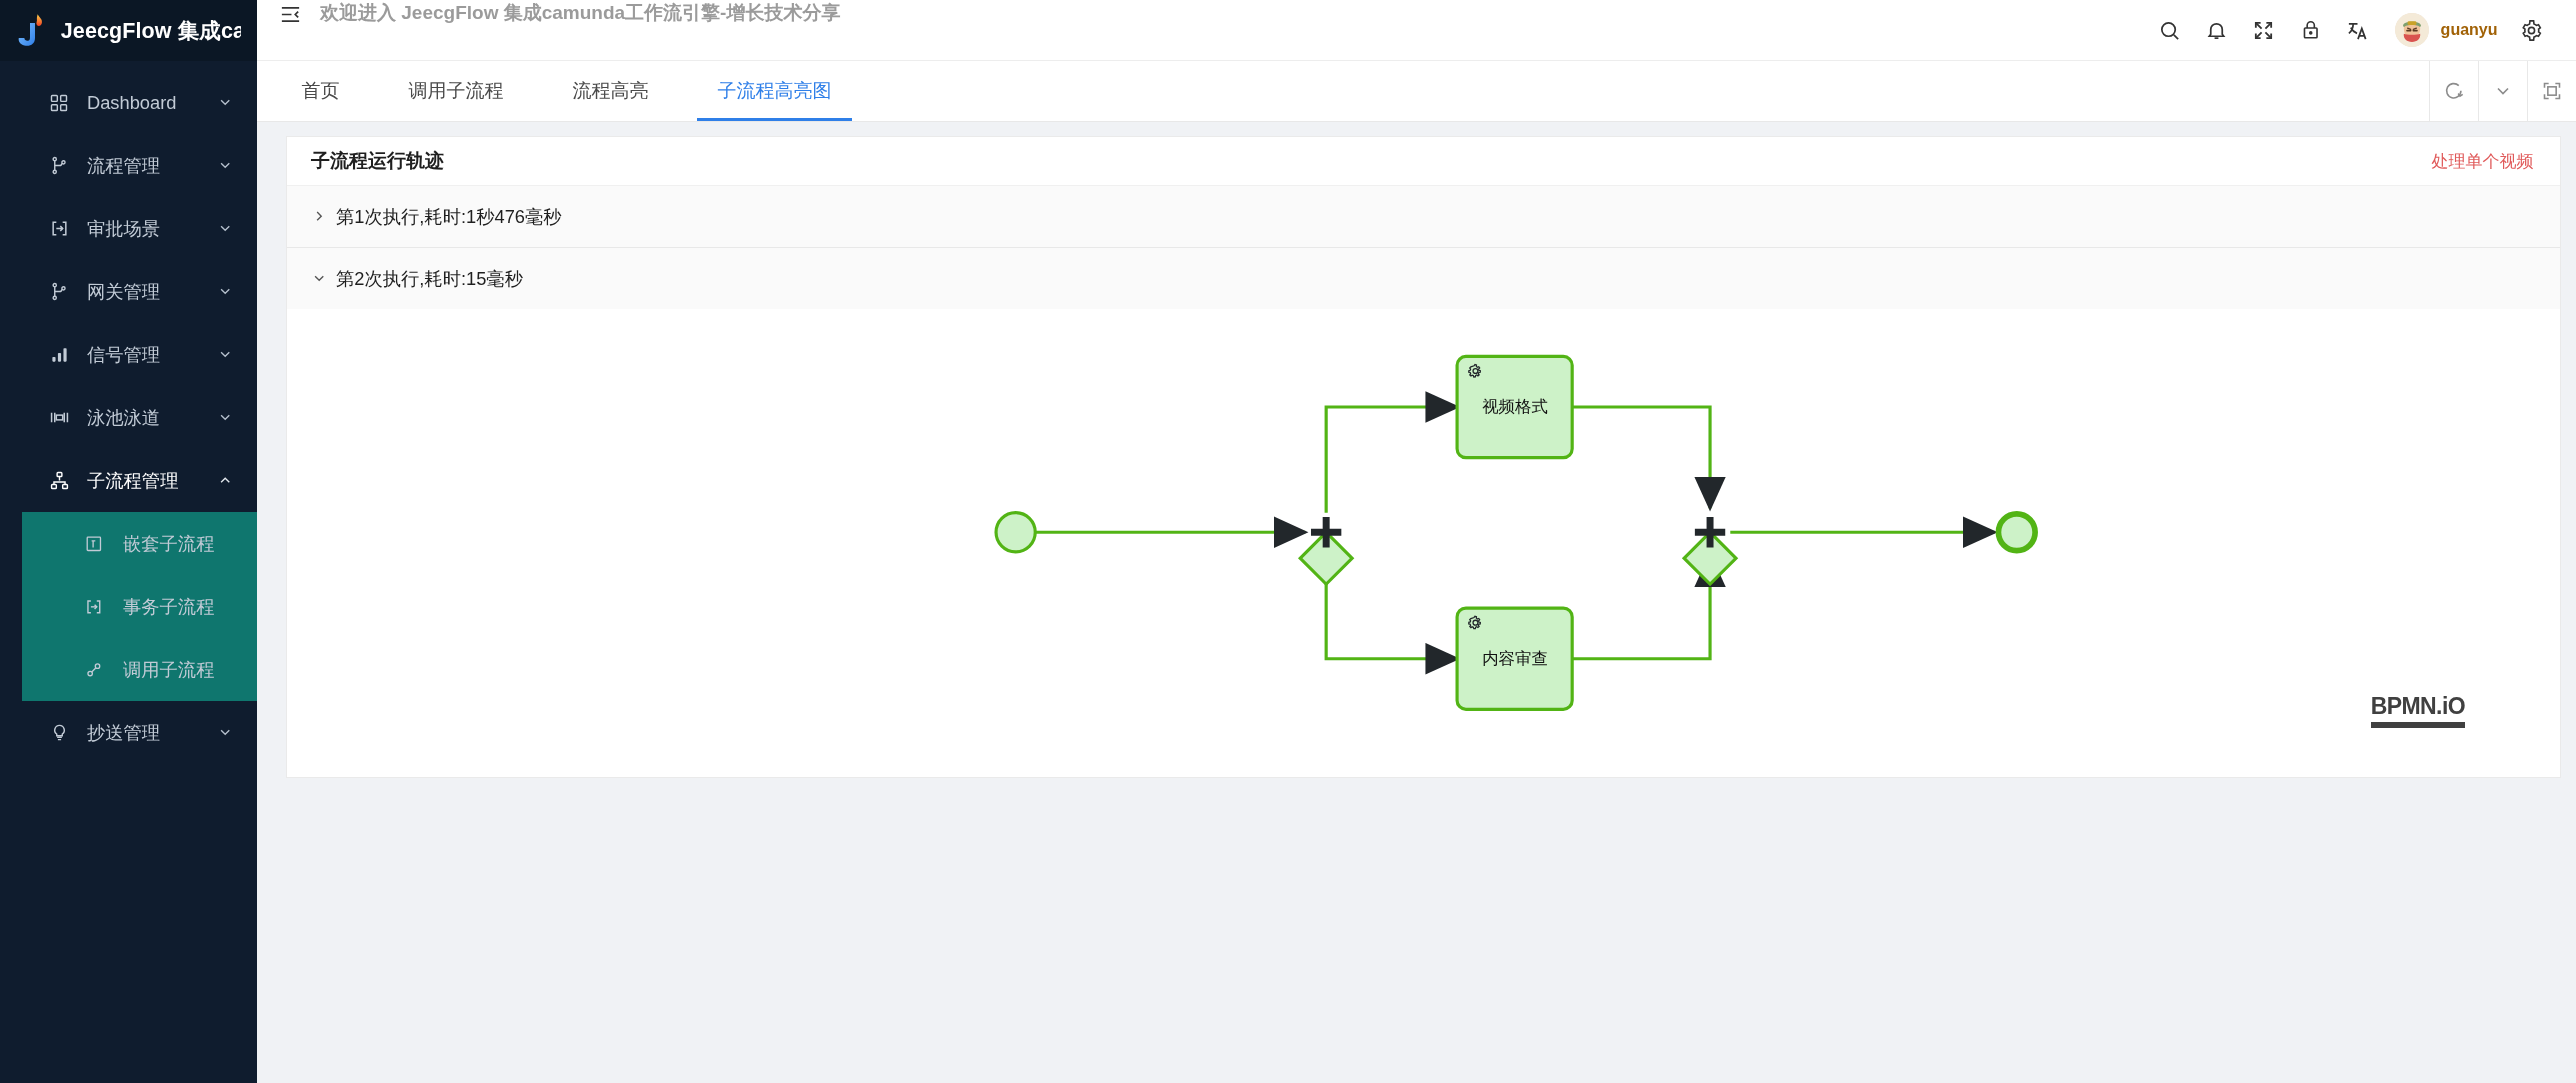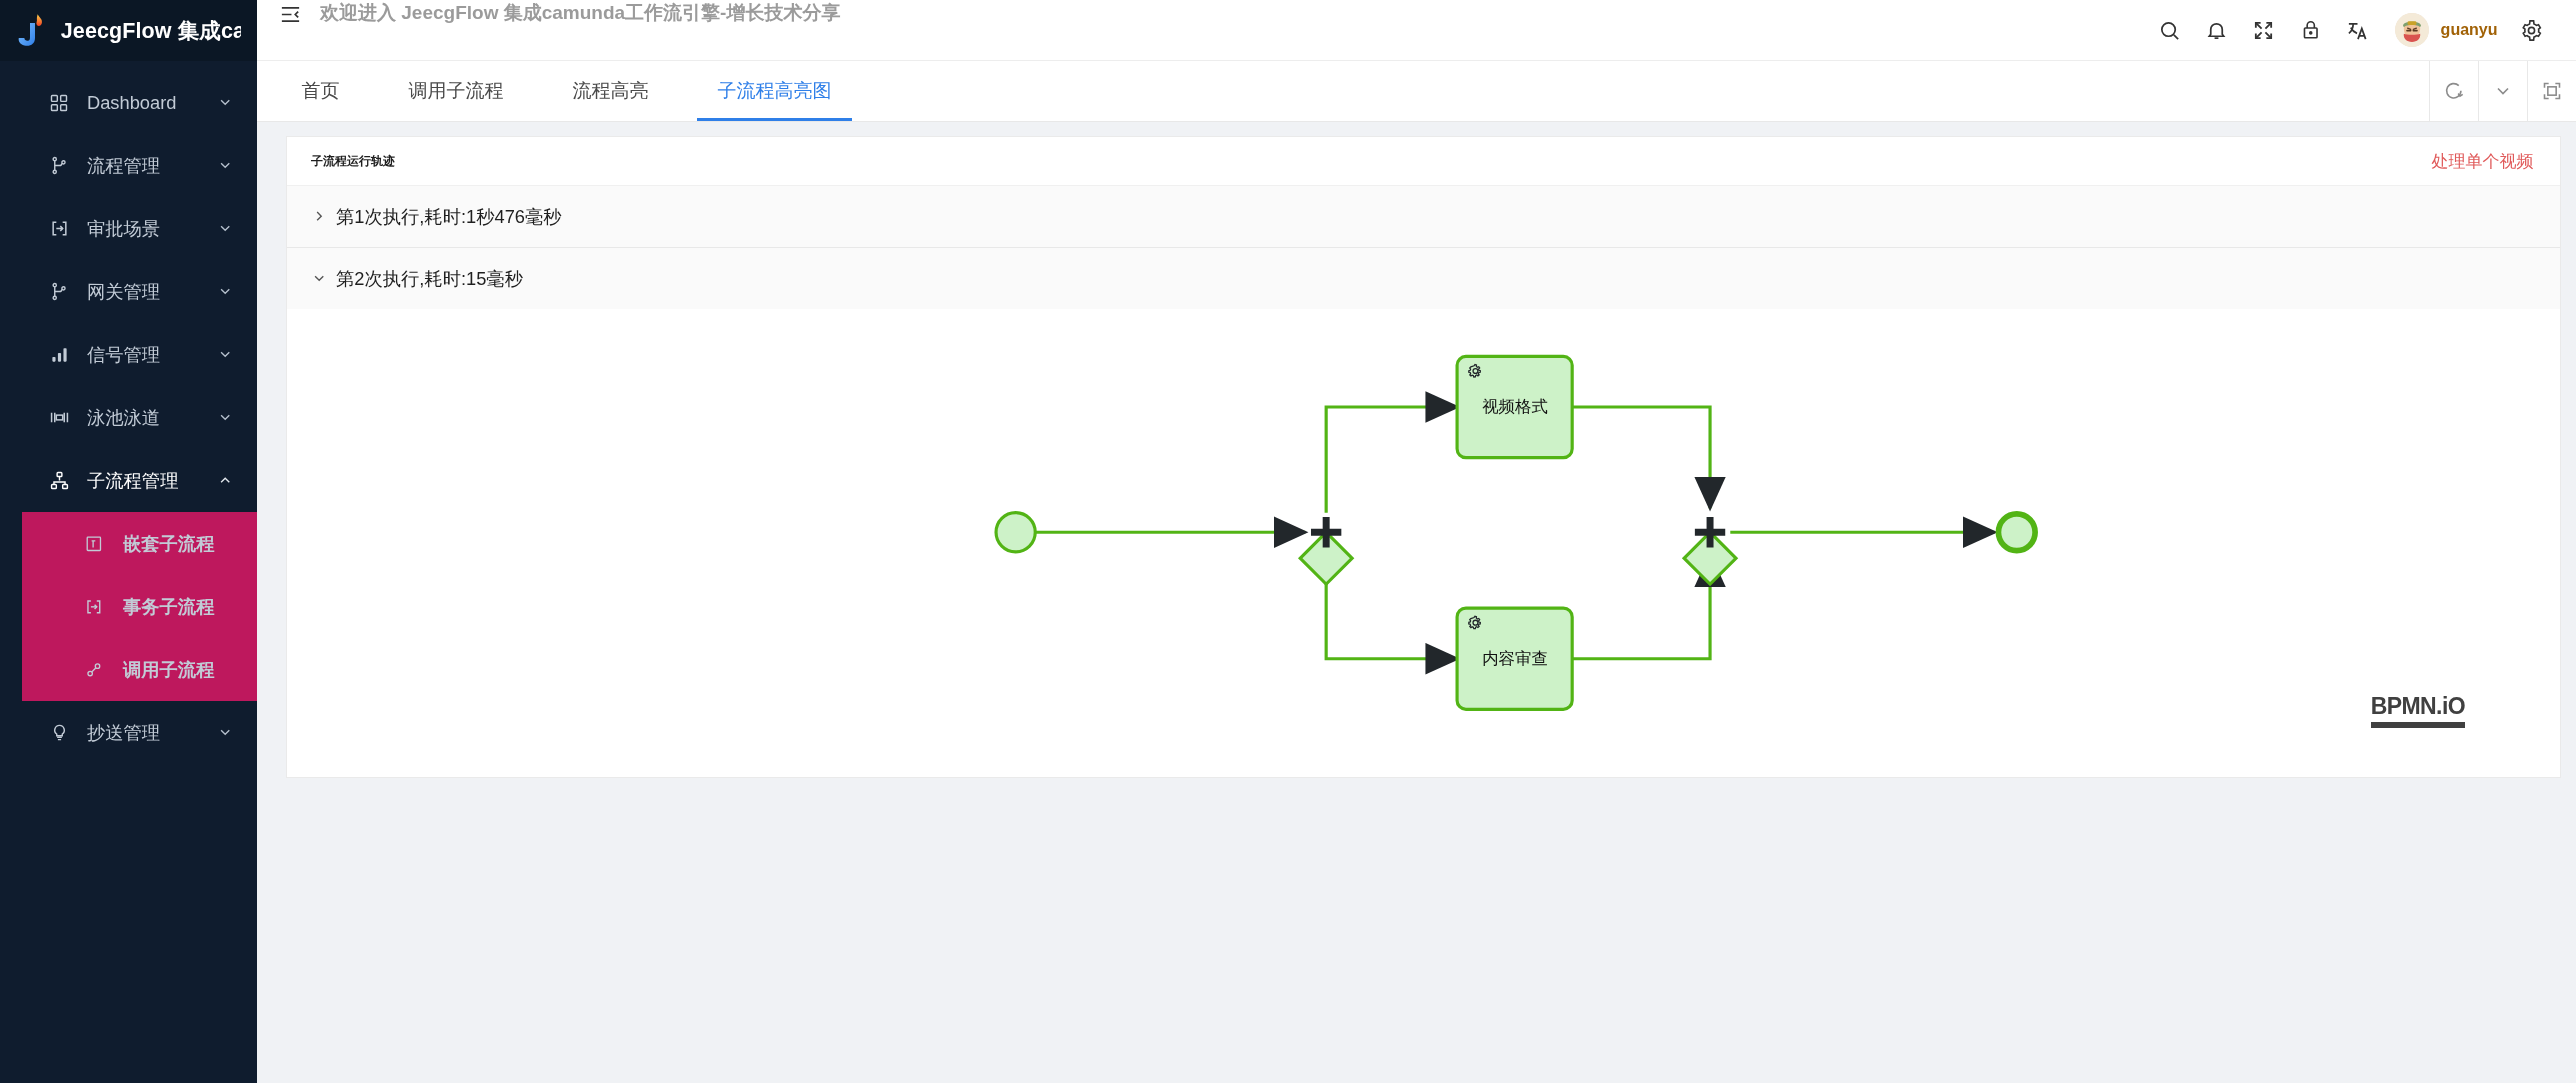--- a/index.html
+++ b/index.html
@@ -31,21 +31,21 @@
     height:63px; display:flex; align-items:center; padding:0 21.5px 0 23px;
     color:#c2cbd6; font-size:18.3px; cursor:pointer; position:relative;
   }
   .menu-item .mi-icon {
     width:28px; flex:0 0 28px; display:flex; align-items:center; justify-content:center;
     margin-right:14px;
   }
   .menu-item .mi-label { flex:1; white-space:nowrap; }
   .menu-item .mi-arrow { width:21.5px; flex:0 0 21.5px; display:flex; align-items:center; justify-content:center; }
   .menu-item.open { color:#ffffff; }
-  .submenu { background:#be185d;font-weight:bold; }
+  .submenu { background:#0f766e; }
   .submenu .menu-item { height:63px; padding-left:58px; color:#c2cbd6; font-size:18.3px; }
   .submenu .menu-item .mi-icon { margin-right:15px; }
 
   
   .main { flex:1; height:1083px; display:flex; flex-direction:column; background:#f0f2f5; }
 
   .topbar {
     height:61px; background:#fff; display:flex; 
     padding:0 21.5px 0 19px; border-bottom:0.6px solid #ededed;font-weight:bold;
   }
@@ -86,21 +86,21 @@
     border-left:0.6px solid #e8e8e8; color:#888; cursor:pointer;
   }
 
   
   .content { padding:14px 15px 0 29px; flex:1; overflow:hidden; }
   .card { background:#fff; border:0.6px solid #eaeaea; }
   .card-head {
     height:49px; display:flex; align-items:center; padding:0 26.6px 0 24px;
     border-bottom:0.6px solid #f0f0f0;
   }
-  .card-title { font-size:12px; color:#1f1f1f; font-weight:bold; }
+  .card-title { font-size:19px; color:#1f1f1f; font-weight:bold; }
   .card-head-spacer { flex:1; }
   .card-link { color:#e05a5a; font-size:17px; cursor:pointer; }
 
   .collapse-panel { border-bottom:0.6px solid #e8e8e8; }
   .collapse-head {
     height:61px; display:flex; align-items:center; padding:0 24px;
     background:#fafafa; cursor:pointer; font-size:18.3px; color:#1f1f1f;
   }
   .collapse-head .caret { width:25px; flex:0 0 25px; display:flex; align-items:center; color:#444; }
   .collapse-body { background:#22c55e; padding:0; }

